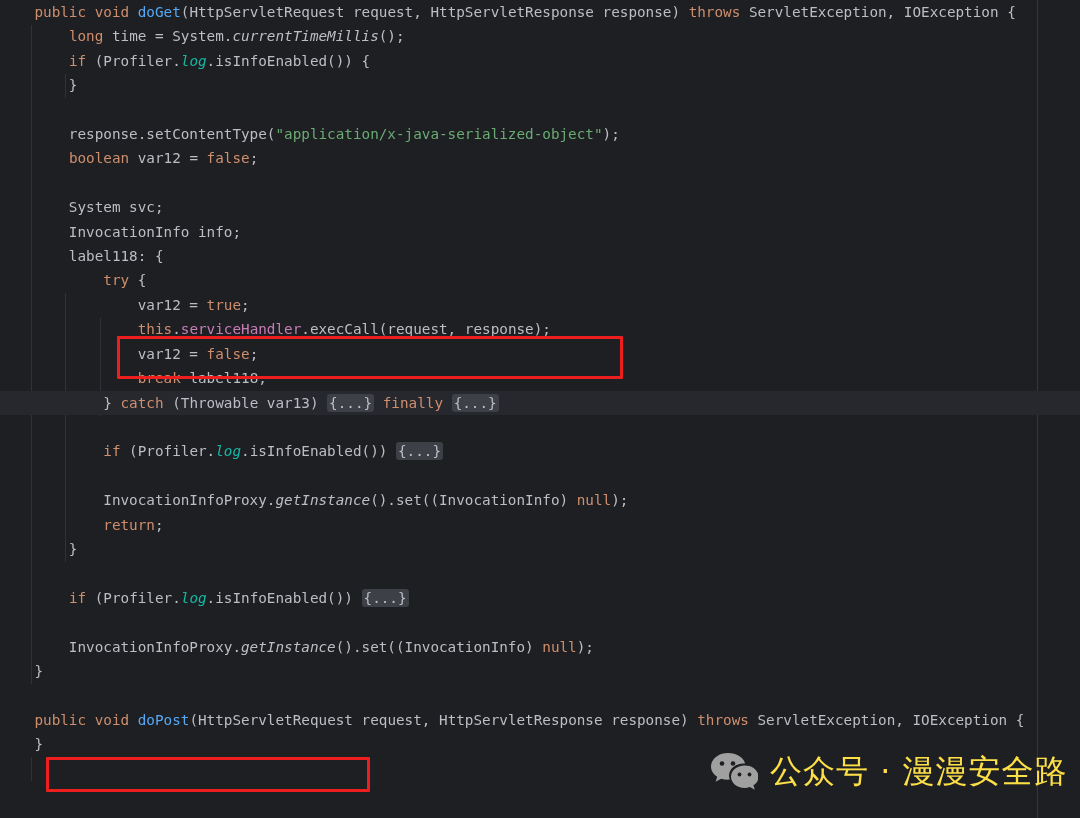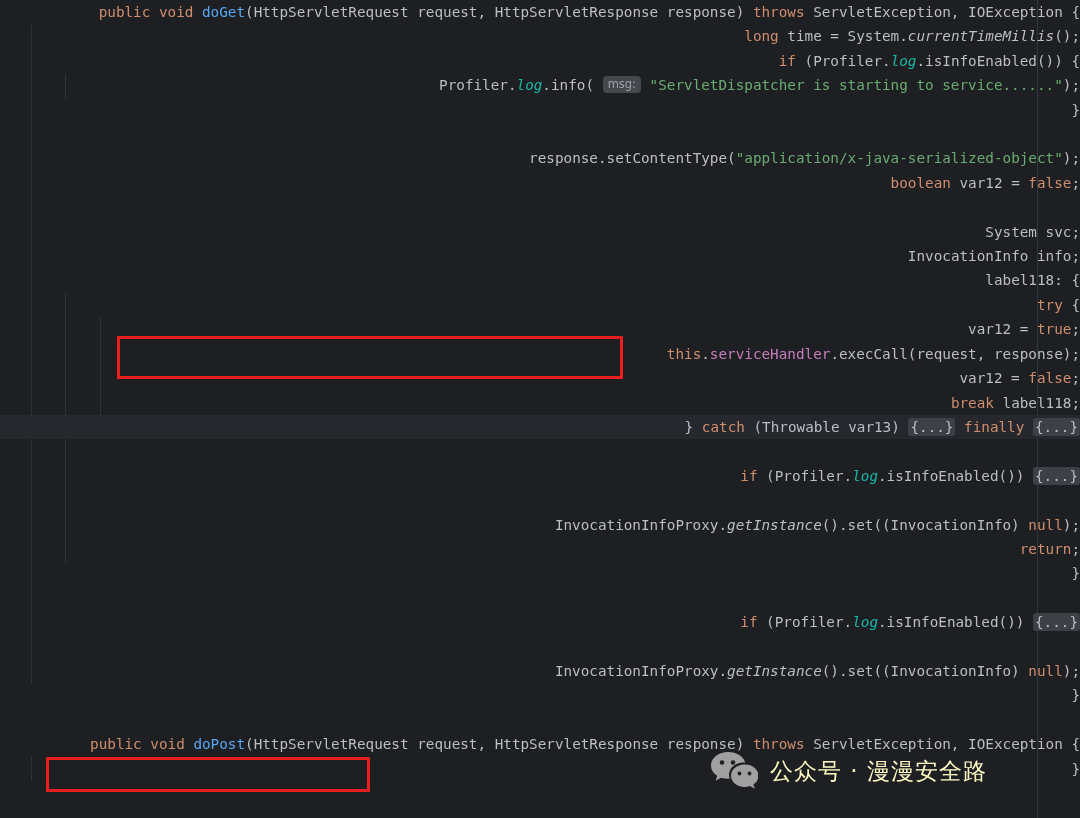--- a/index.html
+++ b/index.html
@@ -3,64 +3,63 @@
 <meta charset="utf-8">
 <style>
   html,body{margin:0;padding:0;background:#1e1f22;}
   body{width:1080px;height:818px;overflow:hidden;}
   .editor{
     position:relative;width:1080px;height:818px;background:#1e1f22;
     font-family:"DejaVu Sans Mono","Liberation Mono",monospace;
     font-size:14.3px;color:#bcbec4;
   }
   #code{position:absolute;left:0;top:0;right:0;z-index:2;}
-  .line{height:24.42px;line-height:24.42px;white-space:pre;text-align:right;}
+  .line{height:24.42px;line-height:24.42px;white-space:pre;}
   .line.current{background:#26282e;}
   .tk-k{color:#cf8e6d;}
   .tk-f{color:#56a8f5;}
   .tk-s{color:#6aab73;}
   .tk-fd{color:#c77dba;}
   .tk-sf{color:#14b8a6;font-style:italic;}
   .tk-sm{font-style:italic;}
   .tk-fo{background:#3d4046;border-radius:3px;padding:1px 2px;color:#bcbec4;}
   .tk-h{
     display:inline-block;background:#46484e;color:#9da1a8;
     font-size:11.5px;line-height:15px;border-radius:4px;padding:1px 5px;
     vertical-align:2px;font-family:"DejaVu Sans","Liberation Sans",sans-serif;
   }
   .indent-guide{position:absolute;width:1px;background:#2f3237;z-index:1;}
   .margin-guide{position:absolute;left:1037px;top:0;width:1px;height:818px;background:#33363b;z-index:1;}
   .hl-box{position:absolute;border:3px solid #ec1e1e;border-radius:1px;z-index:4;pointer-events:none;}
   .box-execcall{left:117px;top:336px;width:500px;height:37px;}
   .box-doget{left:46px;top:757px;width:318px;height:29px;}
   .watermark{
     position:absolute;left:710px;top:750px;z-index:5;
-    display:flex;align-items:center;gap:12px;color:#fef9c3;
+    display:flex;align-items:center;gap:12px;color:#fde047;
     font-family:"DejaVu Sans","Liberation Sans",sans-serif;
-    font-size:23px;letter-spacing:1px;white-space:nowrap;
+    font-size:32px;letter-spacing:1px;white-space:nowrap;
   }
   .watermark svg{display:block;}
 </style>
 </head>
 <body>
 
 <div class="editor">
   <div class="margin-guide"></div>
 
   <div class="indent-guide" style="left:31px;top:25px;height:659px;"></div>
   <div class="indent-guide" style="left:31px;top:757px;height:24px;"></div>
   <div class="indent-guide" style="left:65px;top:74px;height:24px;"></div>
   <div class="indent-guide" style="left:65px;top:293px;height:269px;"></div>
   <div class="indent-guide" style="left:100px;top:318px;height:98px;"></div>
 
   <div id="code">
       <div class="line"><span class="tk-p">    </span><span class="tk-k">public</span><span class="tk-p"> </span><span class="tk-k">void</span><span class="tk-p"> </span><span class="tk-f">doGet</span><span class="tk-p">(HttpServletRequest request, HttpServletResponse response) </span><span class="tk-k">throws</span><span class="tk-p"> ServletException, IOException {</span></div>
       <div class="line"><span class="tk-p">        </span><span class="tk-k">long</span><span class="tk-p"> time = System.</span><span class="tk-sm">currentTimeMillis</span><span class="tk-p">();</span></div>
       <div class="line"><span class="tk-p">        </span><span class="tk-k">if</span><span class="tk-p"> (Profiler.</span><span class="tk-sf">log</span><span class="tk-p">.isInfoEnabled()) {</span></div>
-      <div class="line"><span class="tk-p">            Profiler.</span><span class="tk-sf">log</span><span class="tk-p">.info( </span><span class="tk-h">msg:</span><span class="tk-p"> </span><span class="tk-s">"ServletDispatcher is starting to service......"</span><span class="tk-p">);</span></div>
       <div class="line"><span class="tk-p">        }</span></div>
       <div class="line"></div>
       <div class="line"><span class="tk-p">        response.setContentType(</span><span class="tk-s">"application/x-java-serialized-object"</span><span class="tk-p">);</span></div>
       <div class="line"><span class="tk-p">        </span><span class="tk-k">boolean</span><span class="tk-p"> var12 = </span><span class="tk-k">false</span><span class="tk-p">;</span></div>
       <div class="line"></div>
       <div class="line"><span class="tk-p">        System svc;</span></div>
       <div class="line"><span class="tk-p">        InvocationInfo info;</span></div>
       <div class="line"><span class="tk-p">        label118: {</span></div>
       <div class="line"><span class="tk-p">            </span><span class="tk-k">try</span><span class="tk-p"> {</span></div>
       <div class="line"><span class="tk-p">                var12 = </span><span class="tk-k">true</span><span class="tk-p">;</span></div>

